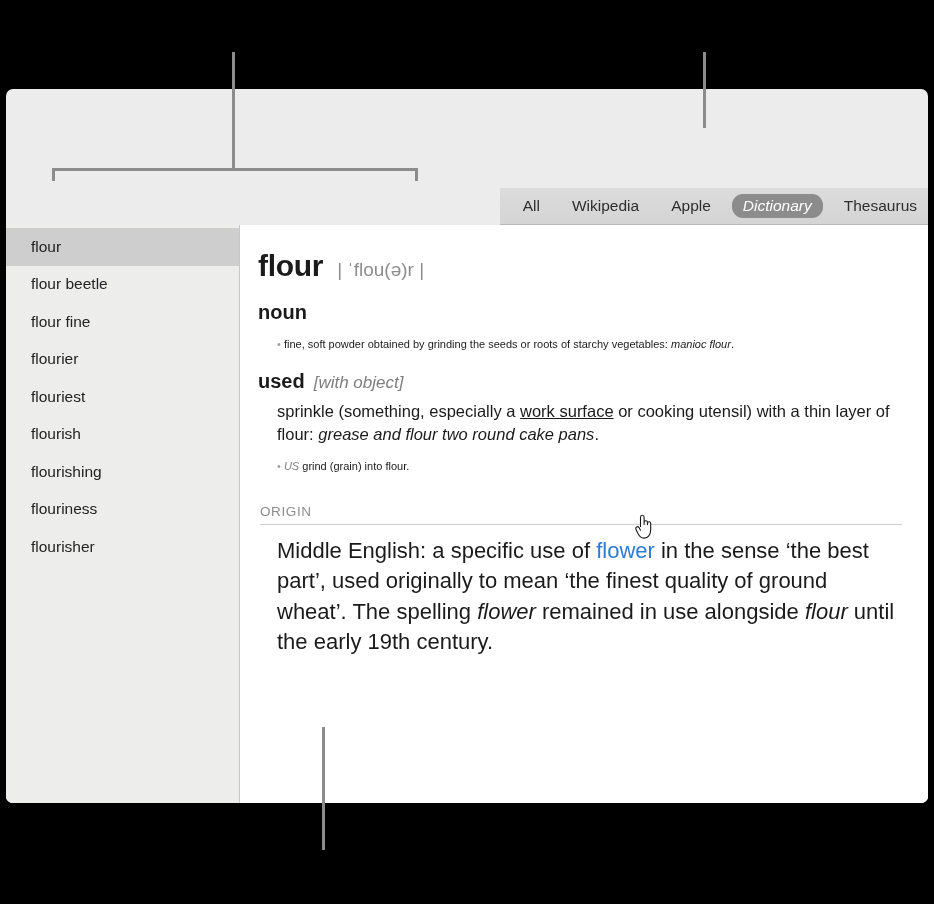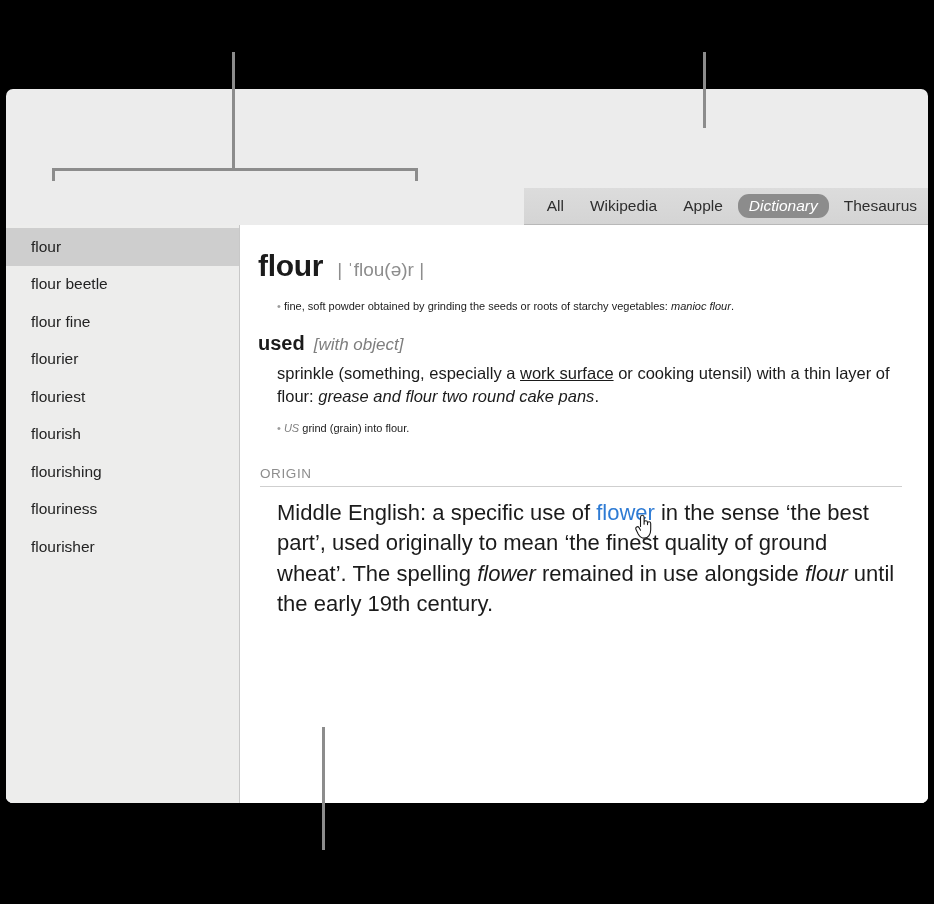--- a/index.html
+++ b/index.html
@@ -178,21 +178,21 @@
   #search-clear-button::after  { transform: rotate(-45deg); }
 
   
   #source-tabbar {
     height: 36px;
     background: linear-gradient(to bottom,#dcdcdc,#d4d4d4);
     border-bottom: 1px solid #b8b8b8;
     display: flex;
     align-items: center;
     padding-left: 12px;
-    gap: 4px;
+    gap: 10px;
     flex: none;
   }
   .source-tab {
     font-size: 15.5px;
     color: #2e2e2e;
     padding: 3px 11px;
     border-radius: 11px;
     white-space: nowrap;
   }
   .source-tab.selected {
@@ -388,20 +388,23 @@
       <div class="result-item">flourisher</div>
     </div>
 
     <div id="definition-pane">
 
       <div id="entry-head">
         <span id="headword">flour</span>
         <span id="pronunciation">| ˈflou(ə)r |</span>
       </div>
 
+      <div class="pos-row">
+        <span class="pos">noun</span>
+      </div>
       <div class="subsense"><span class="bullet">•&nbsp;</span><span>fine, soft powder obtained by grinding the seeds or roots of starchy vegetables: </span><span class="ital">manioc flour</span><span>.</span></div>
 
       <div class="pos-row">
         <span class="pos">used</span>
         <span class="pos-note">[with object]</span>
       </div>
       <div class="sense"><span>sprinkle (something, especially a </span><span class="hoverlink">work surface</span><span> or cooking utensil) with a thin layer of flour: </span><span class="ital">grease and flour two round cake pans</span><span>.</span></div>
       <div class="subsense"><span class="bullet">•&nbsp;</span><span class="ital" style="color:#7e7e7e">US</span><span> grind (grain) into flour.</span></div>
 
       <div id="origin-section">

